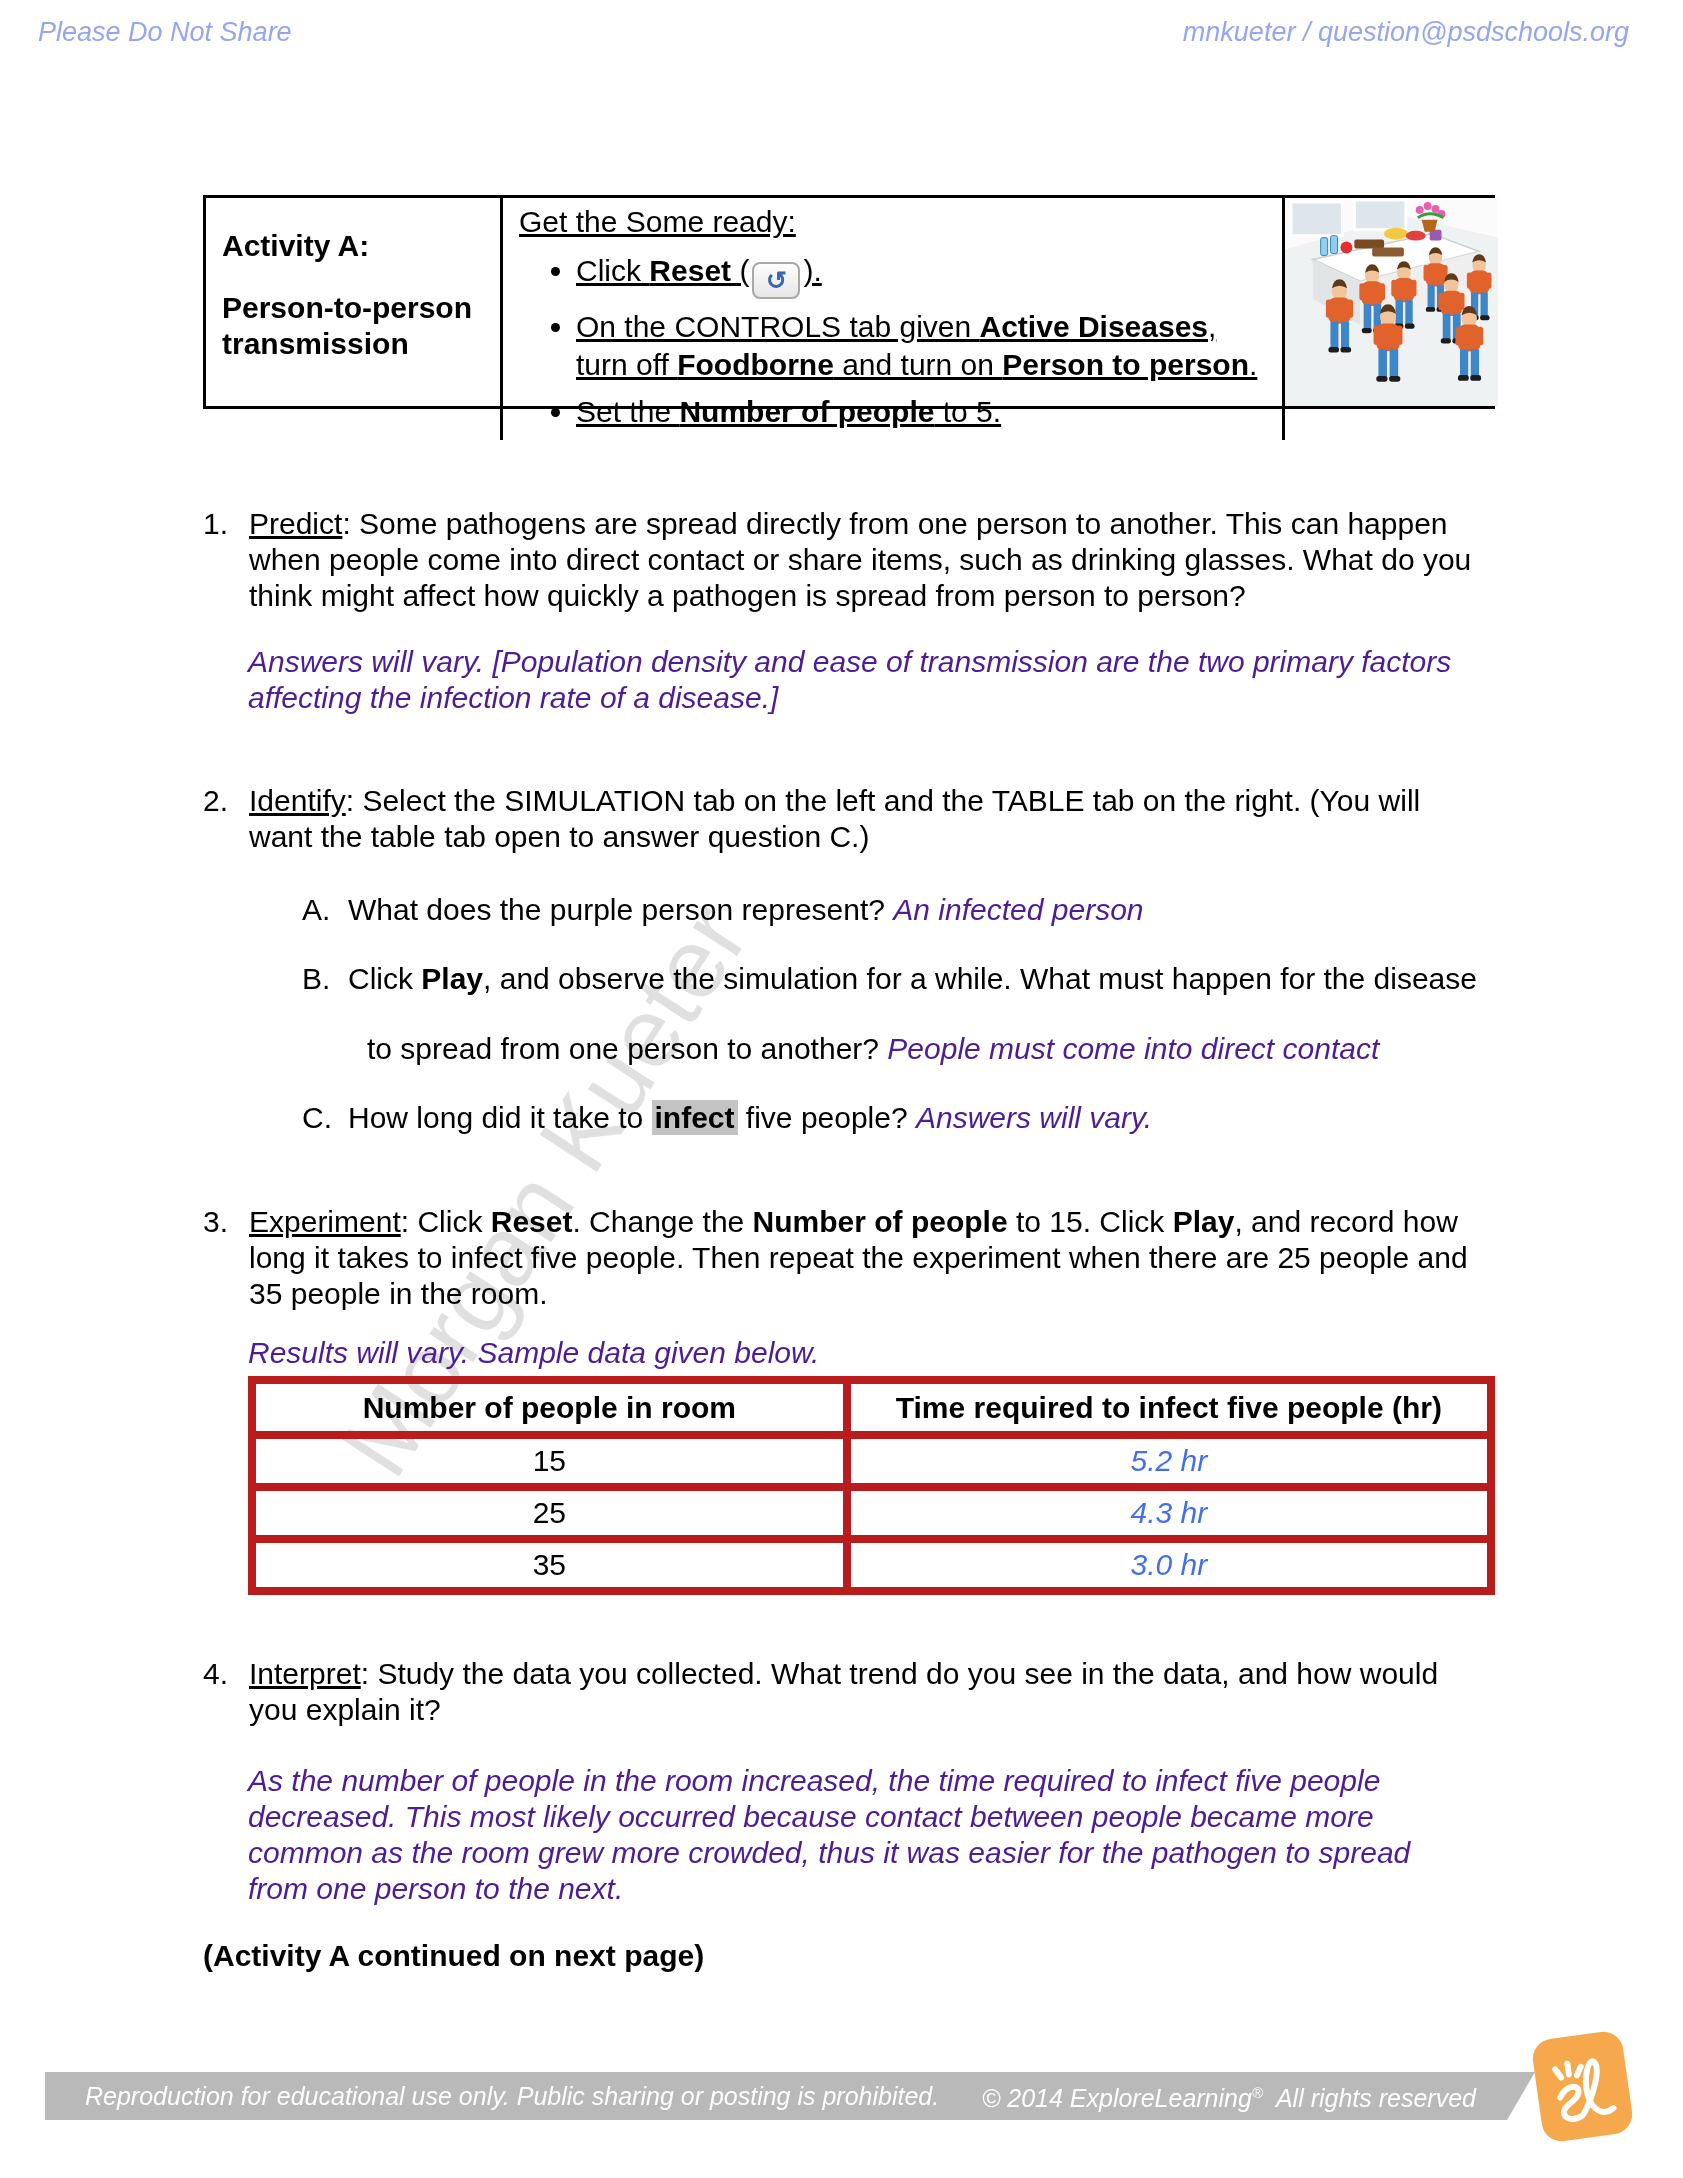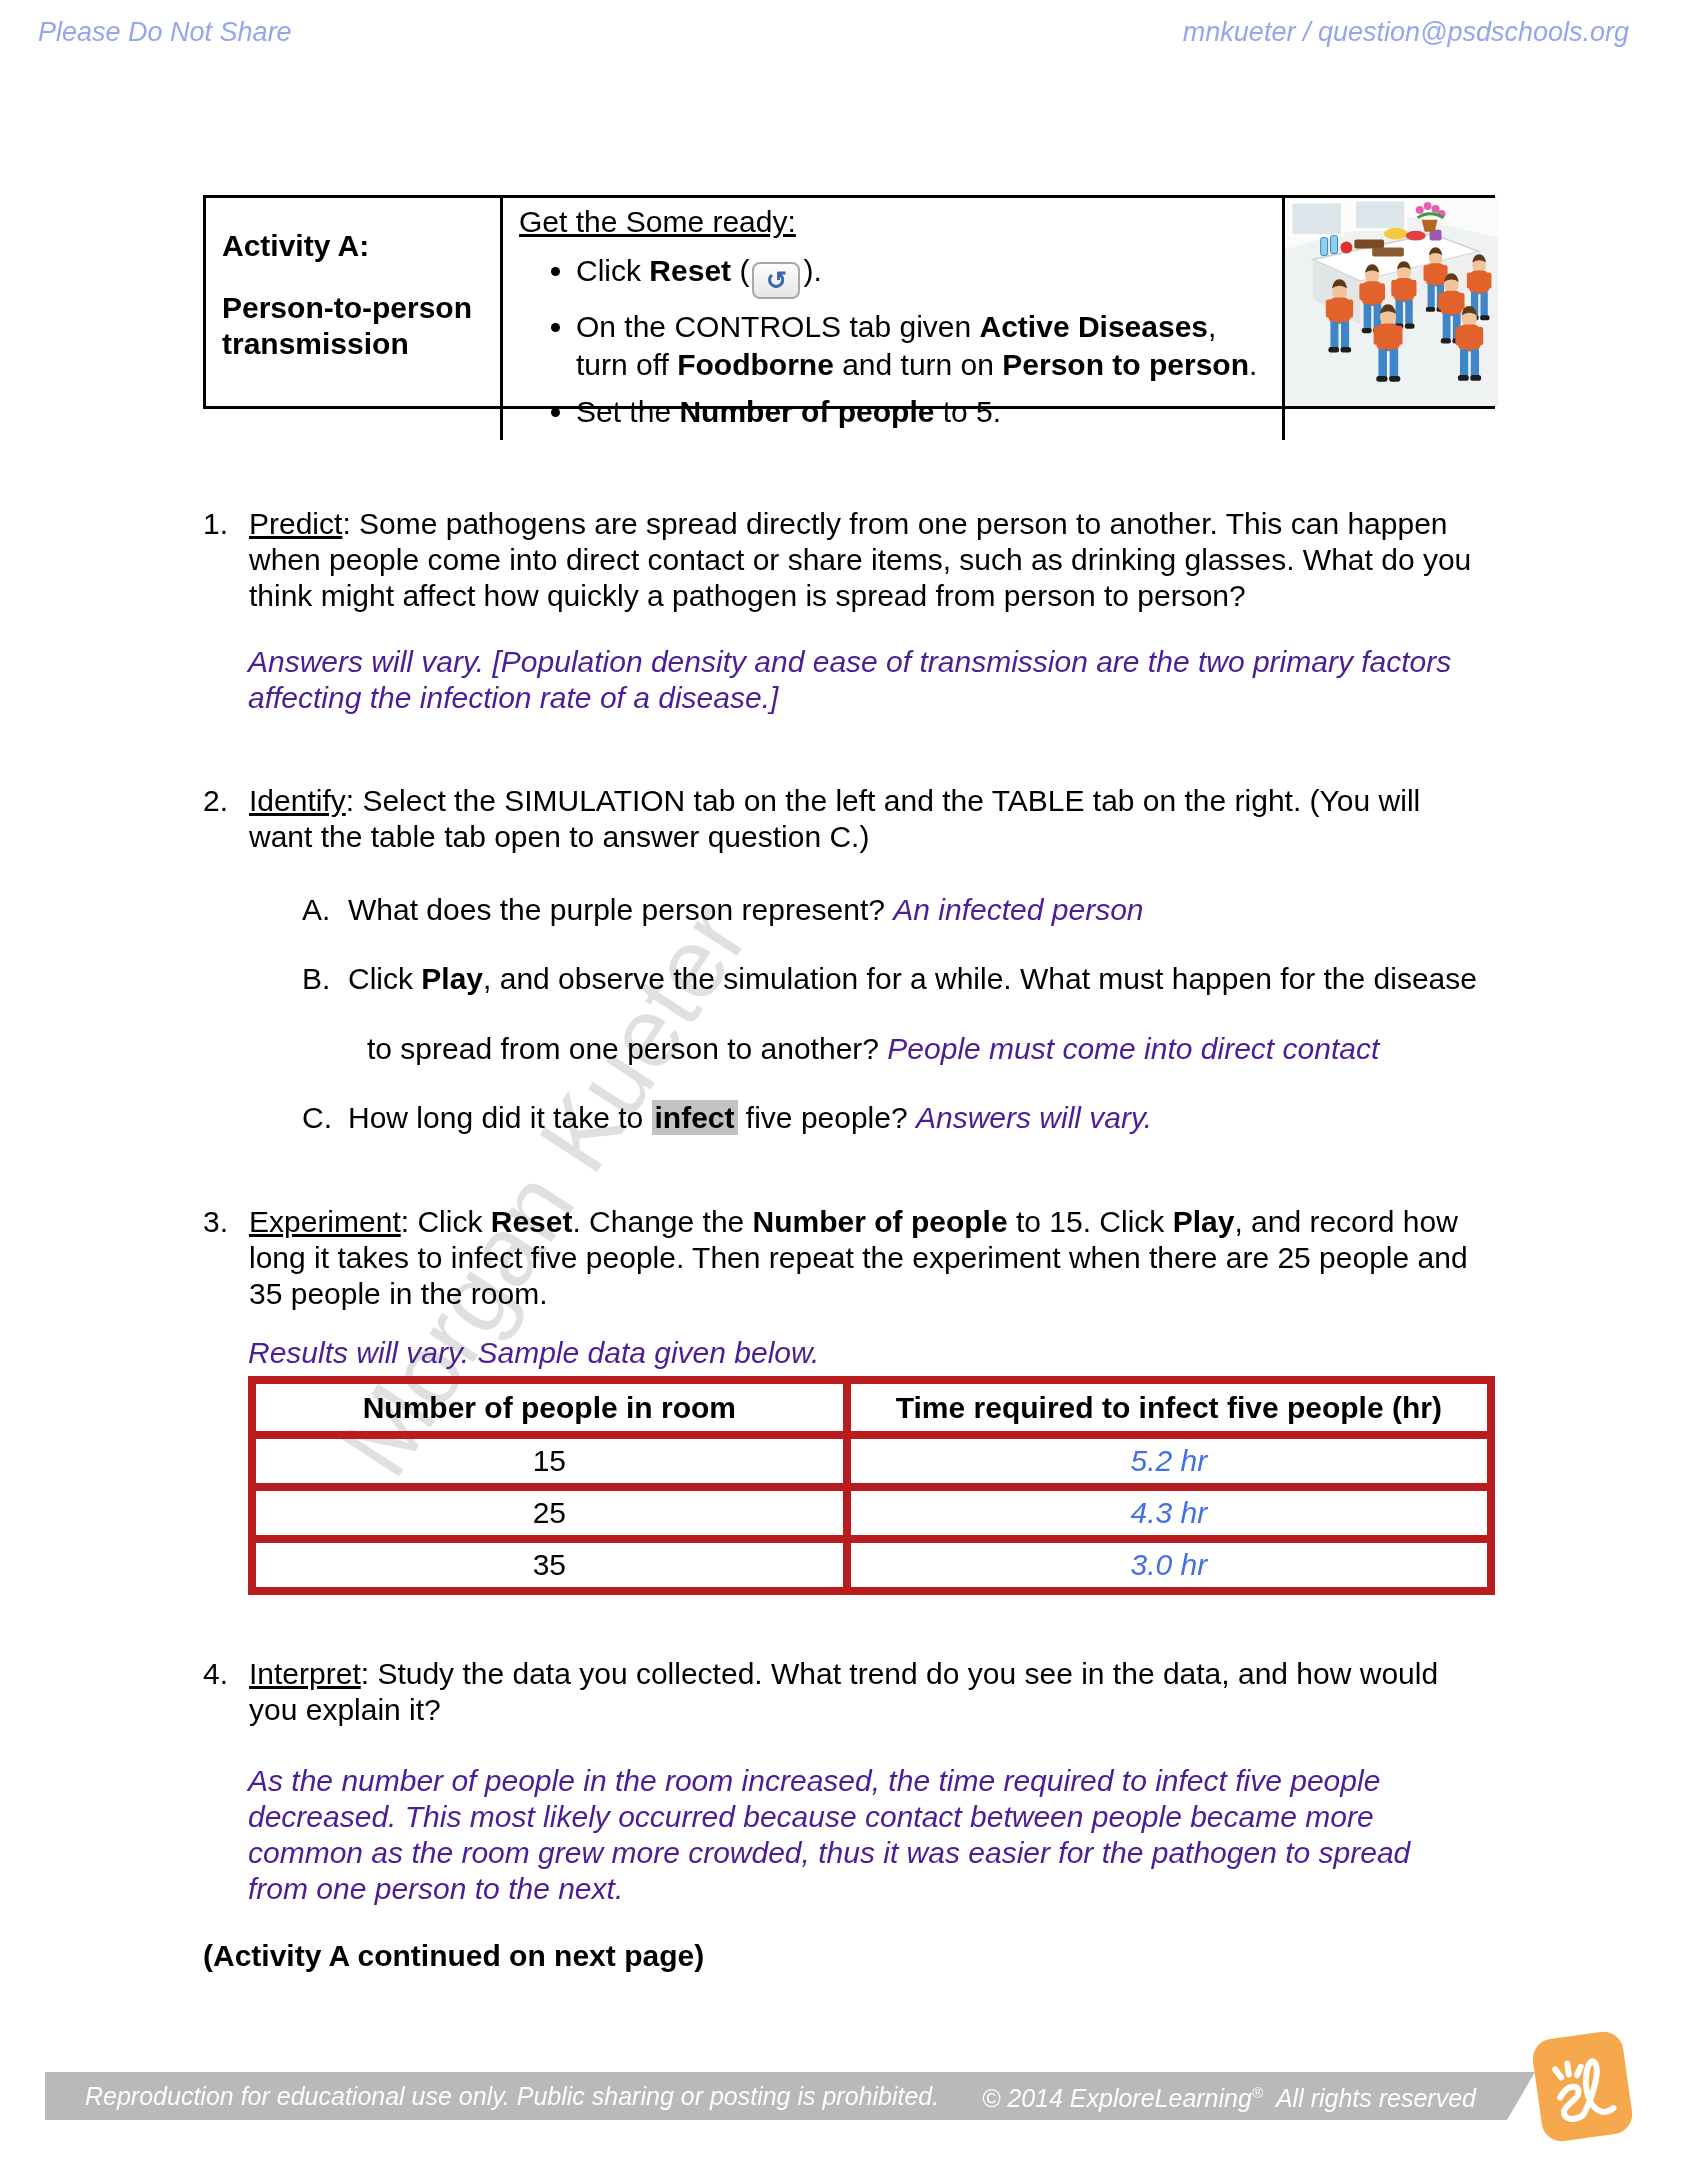--- a/index.html
+++ b/index.html
@@ -33,21 +33,21 @@
     display:grid;grid-template-columns:297px 782px 213px;
     border:3px solid #000;box-sizing:border-box;
   }
   .acell{box-sizing:border-box;}
   #activity-title-cell{border-right:3px solid #000;padding:30px 24px 0 16px;}
   #activity-title{font-weight:700;}
   #activity-subtitle{font-weight:700;margin-top:26px;}
   #gizmo-ready-cell{border-right:3px solid #000;padding:6px 0 0 16px;}
   #ready-heading{text-decoration:underline;}
   #ready-bullets{list-style:disc;margin:12px 0 0 0;padding-left:57px;}
-  #ready-bullets li{margin-bottom:9px;line-height:38px;}
+  #ready-bullets li{margin-bottom:9px;line-height:38px;text-decoration:underline;}
   .reset-icon{
     display:inline-flex;align-items:center;justify-content:center;
     width:44px;height:33px;border:2px solid #a8a8a8;border-radius:8px;
     background:linear-gradient(#fdfdfd,#e6e6e6);
     font-size:25px;color:#3a66b0;vertical-align:-8px;margin:0 3px;font-weight:700;
   }
   #illustration-cell{overflow:hidden;}
   #illustration-cell svg{display:block;}
 
   

